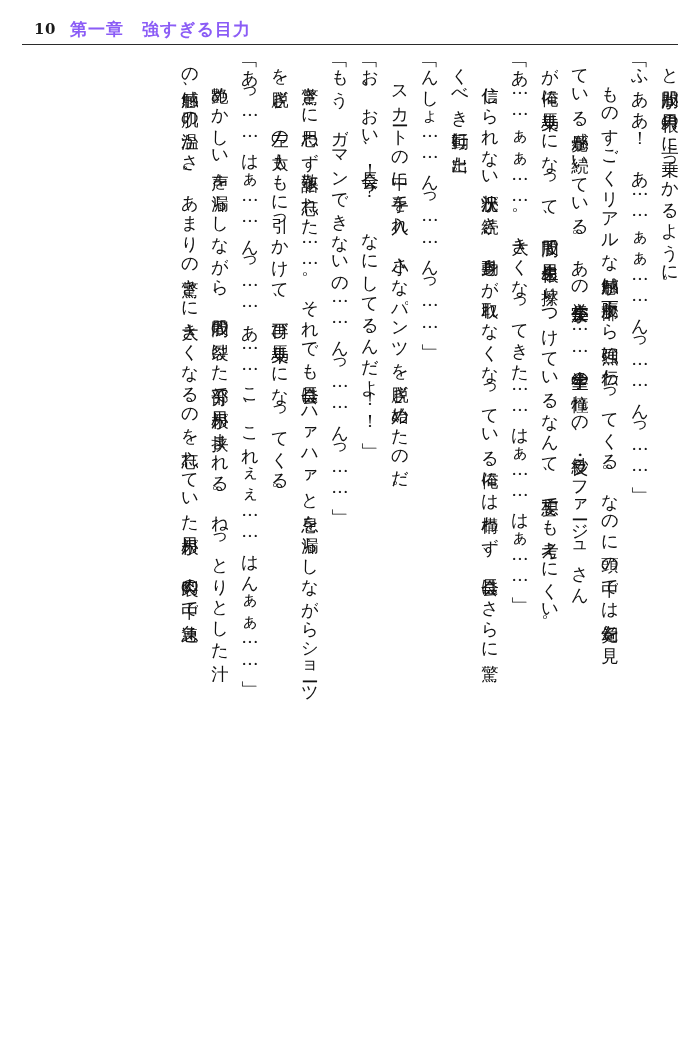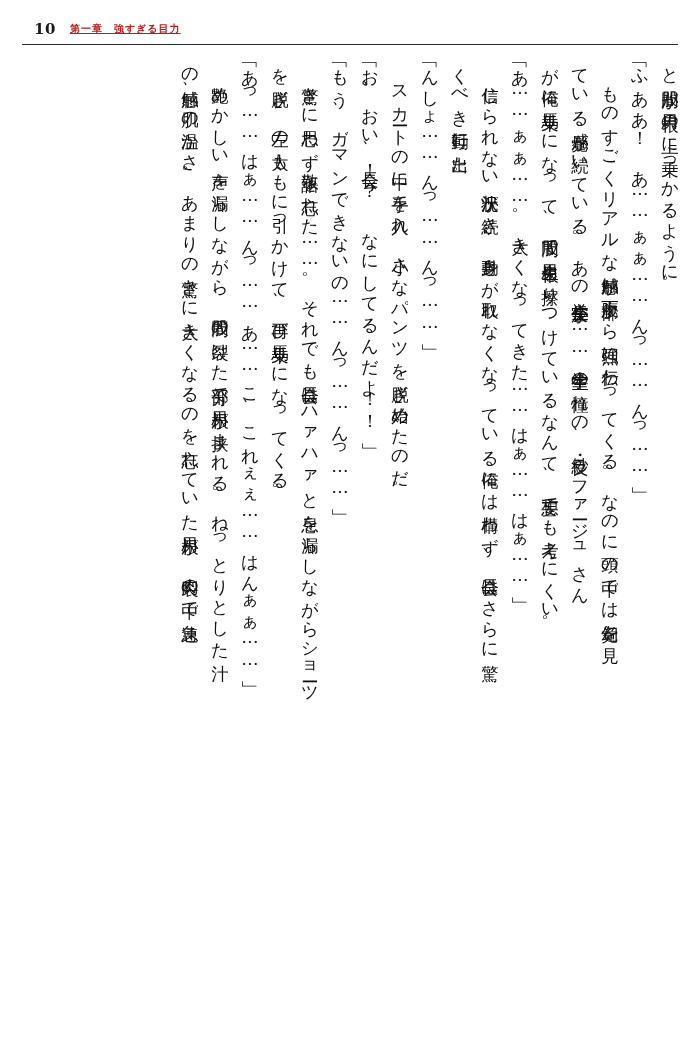--- a/index.html
+++ b/index.html
@@ -33,25 +33,24 @@
     padding-left: 34px;
     box-sizing: border-box;
   }
   .page-number {
     font-size: 15px;
     font-weight: bold;
     letter-spacing: 0.5px;
     color: #1a1a1a;
   }
   .chapter-title {
-    font-size: 10px;
+    font-size: 17px;
     font-weight: bold;
     letter-spacing: 1px;
-    color: #b91c1c;
-    text-decoration: underline;
+    color: #8b5cf6;
   }
   .rule {
     position: absolute;
     top: 44px;
     left: 22px;
     width: 656px;
     height: 1px;
     background: #2b2b2b;
   }
   .body-area {

